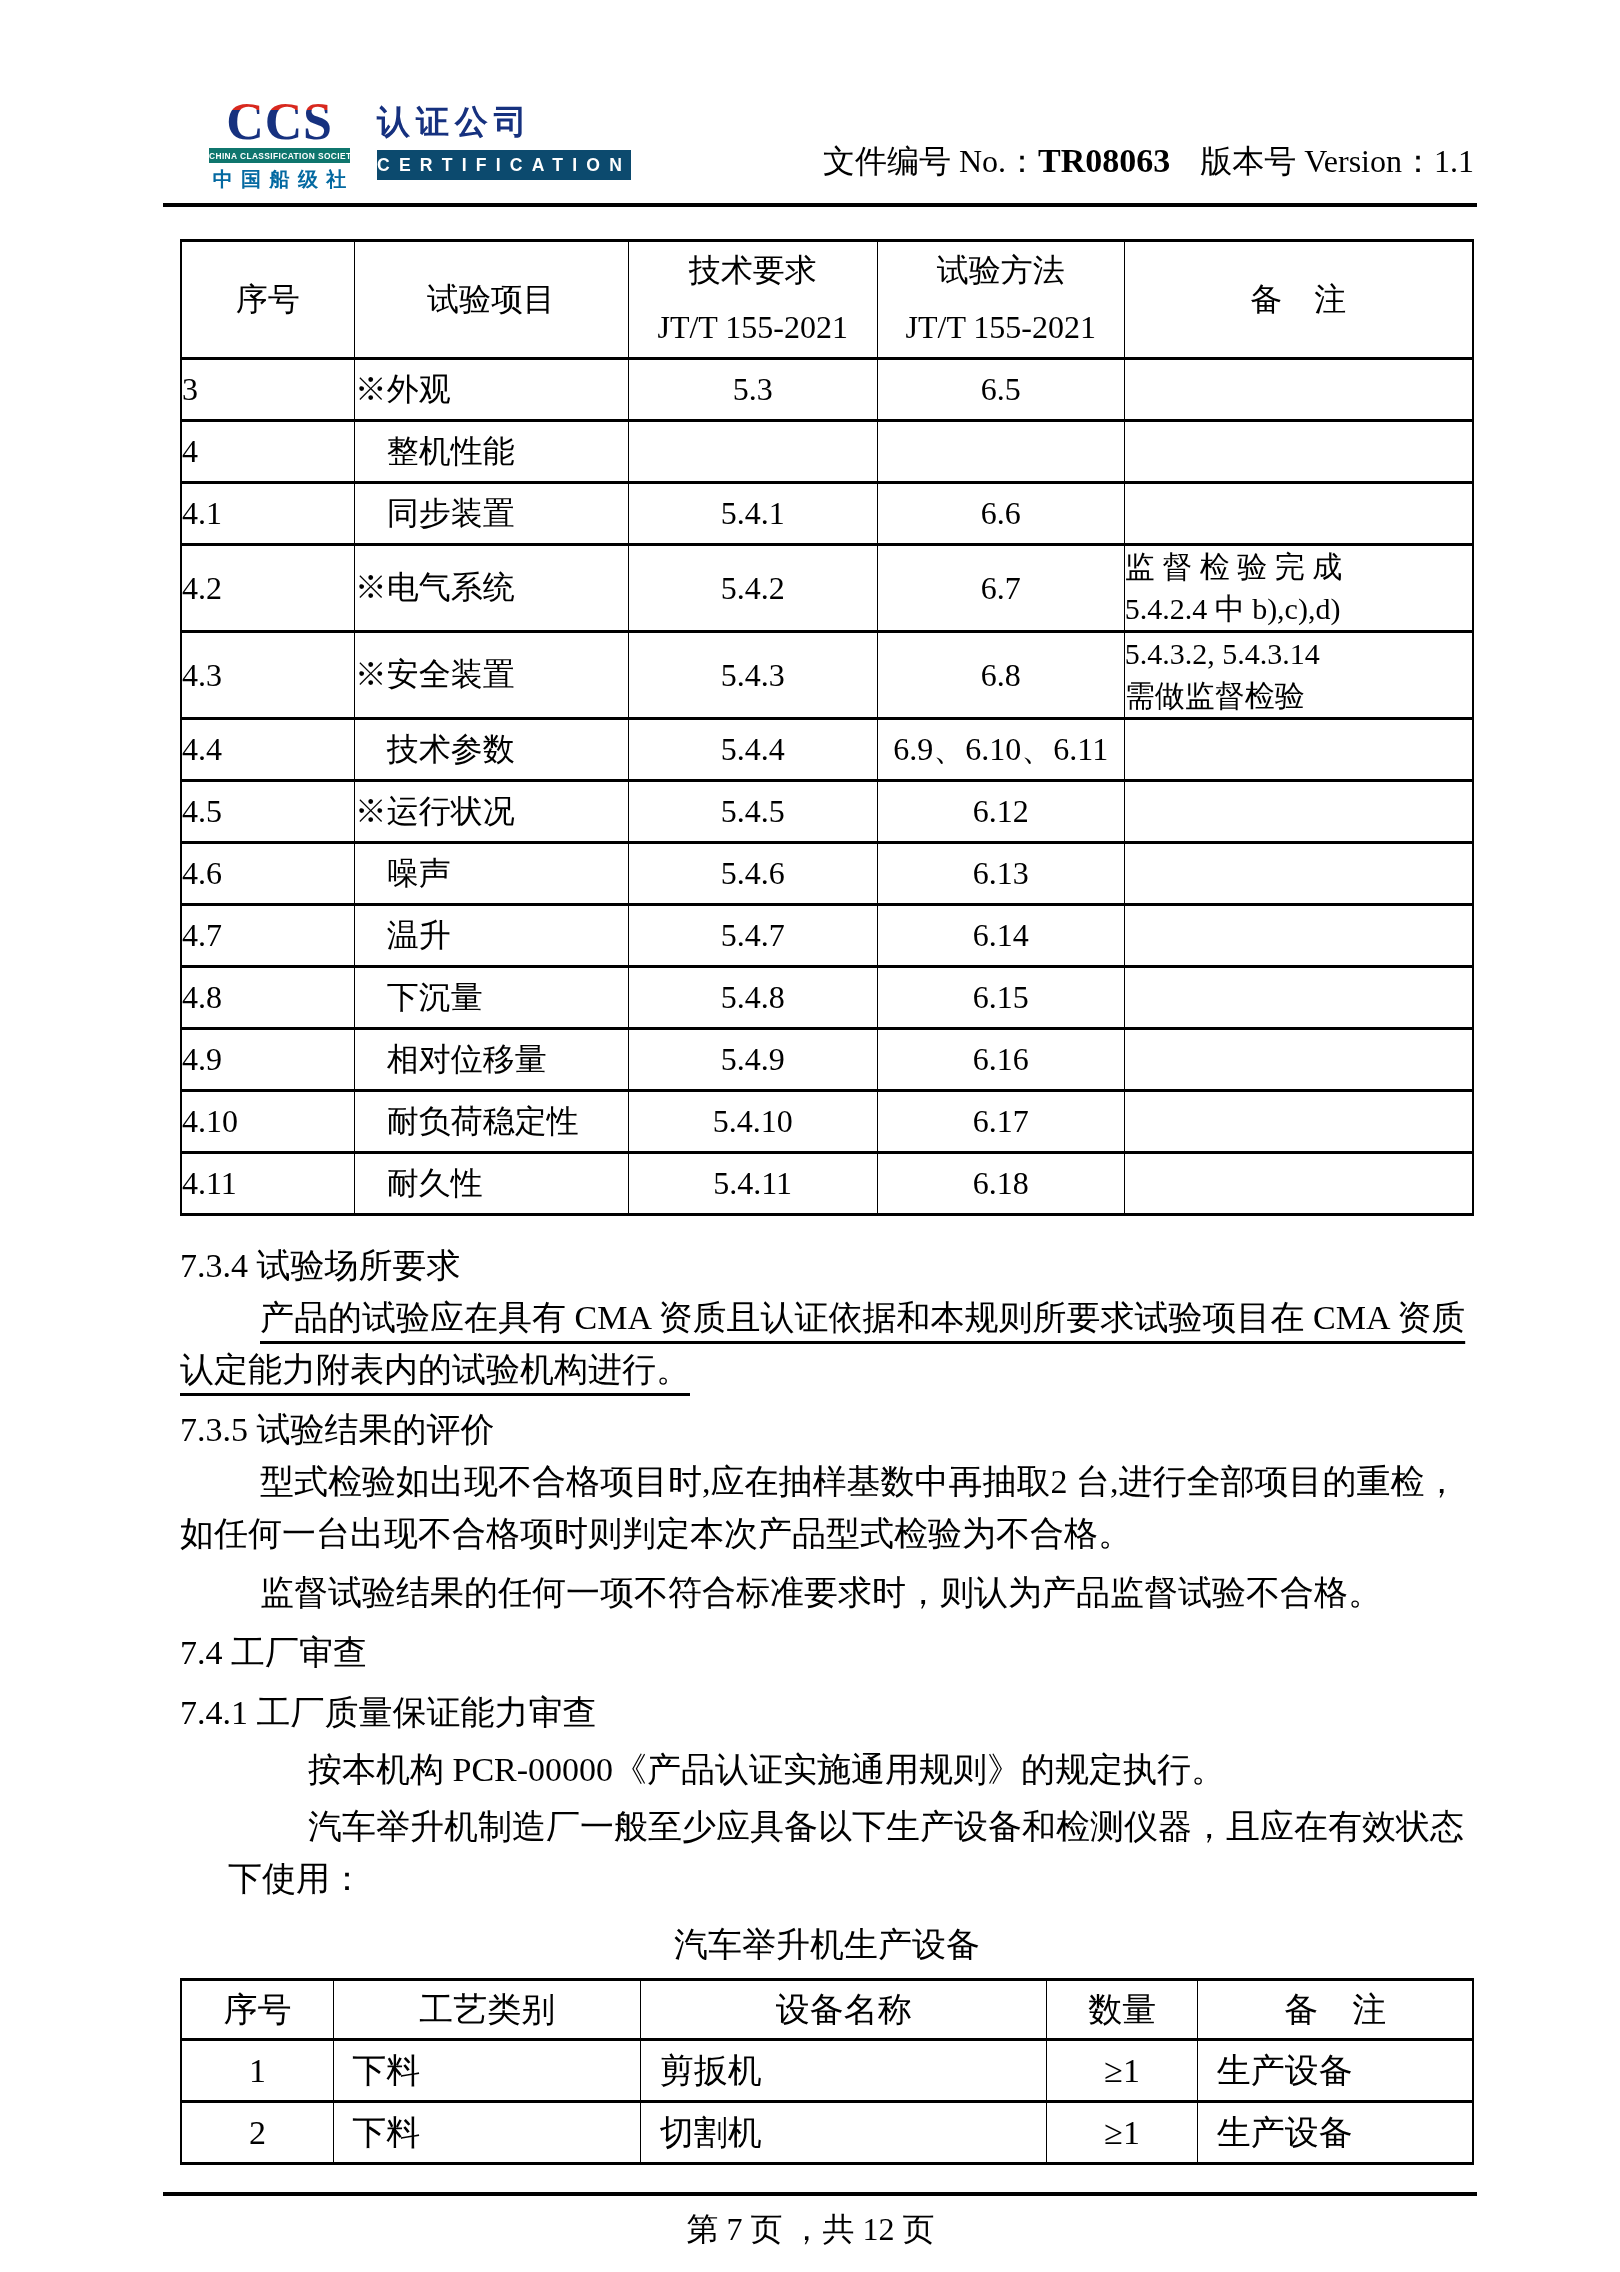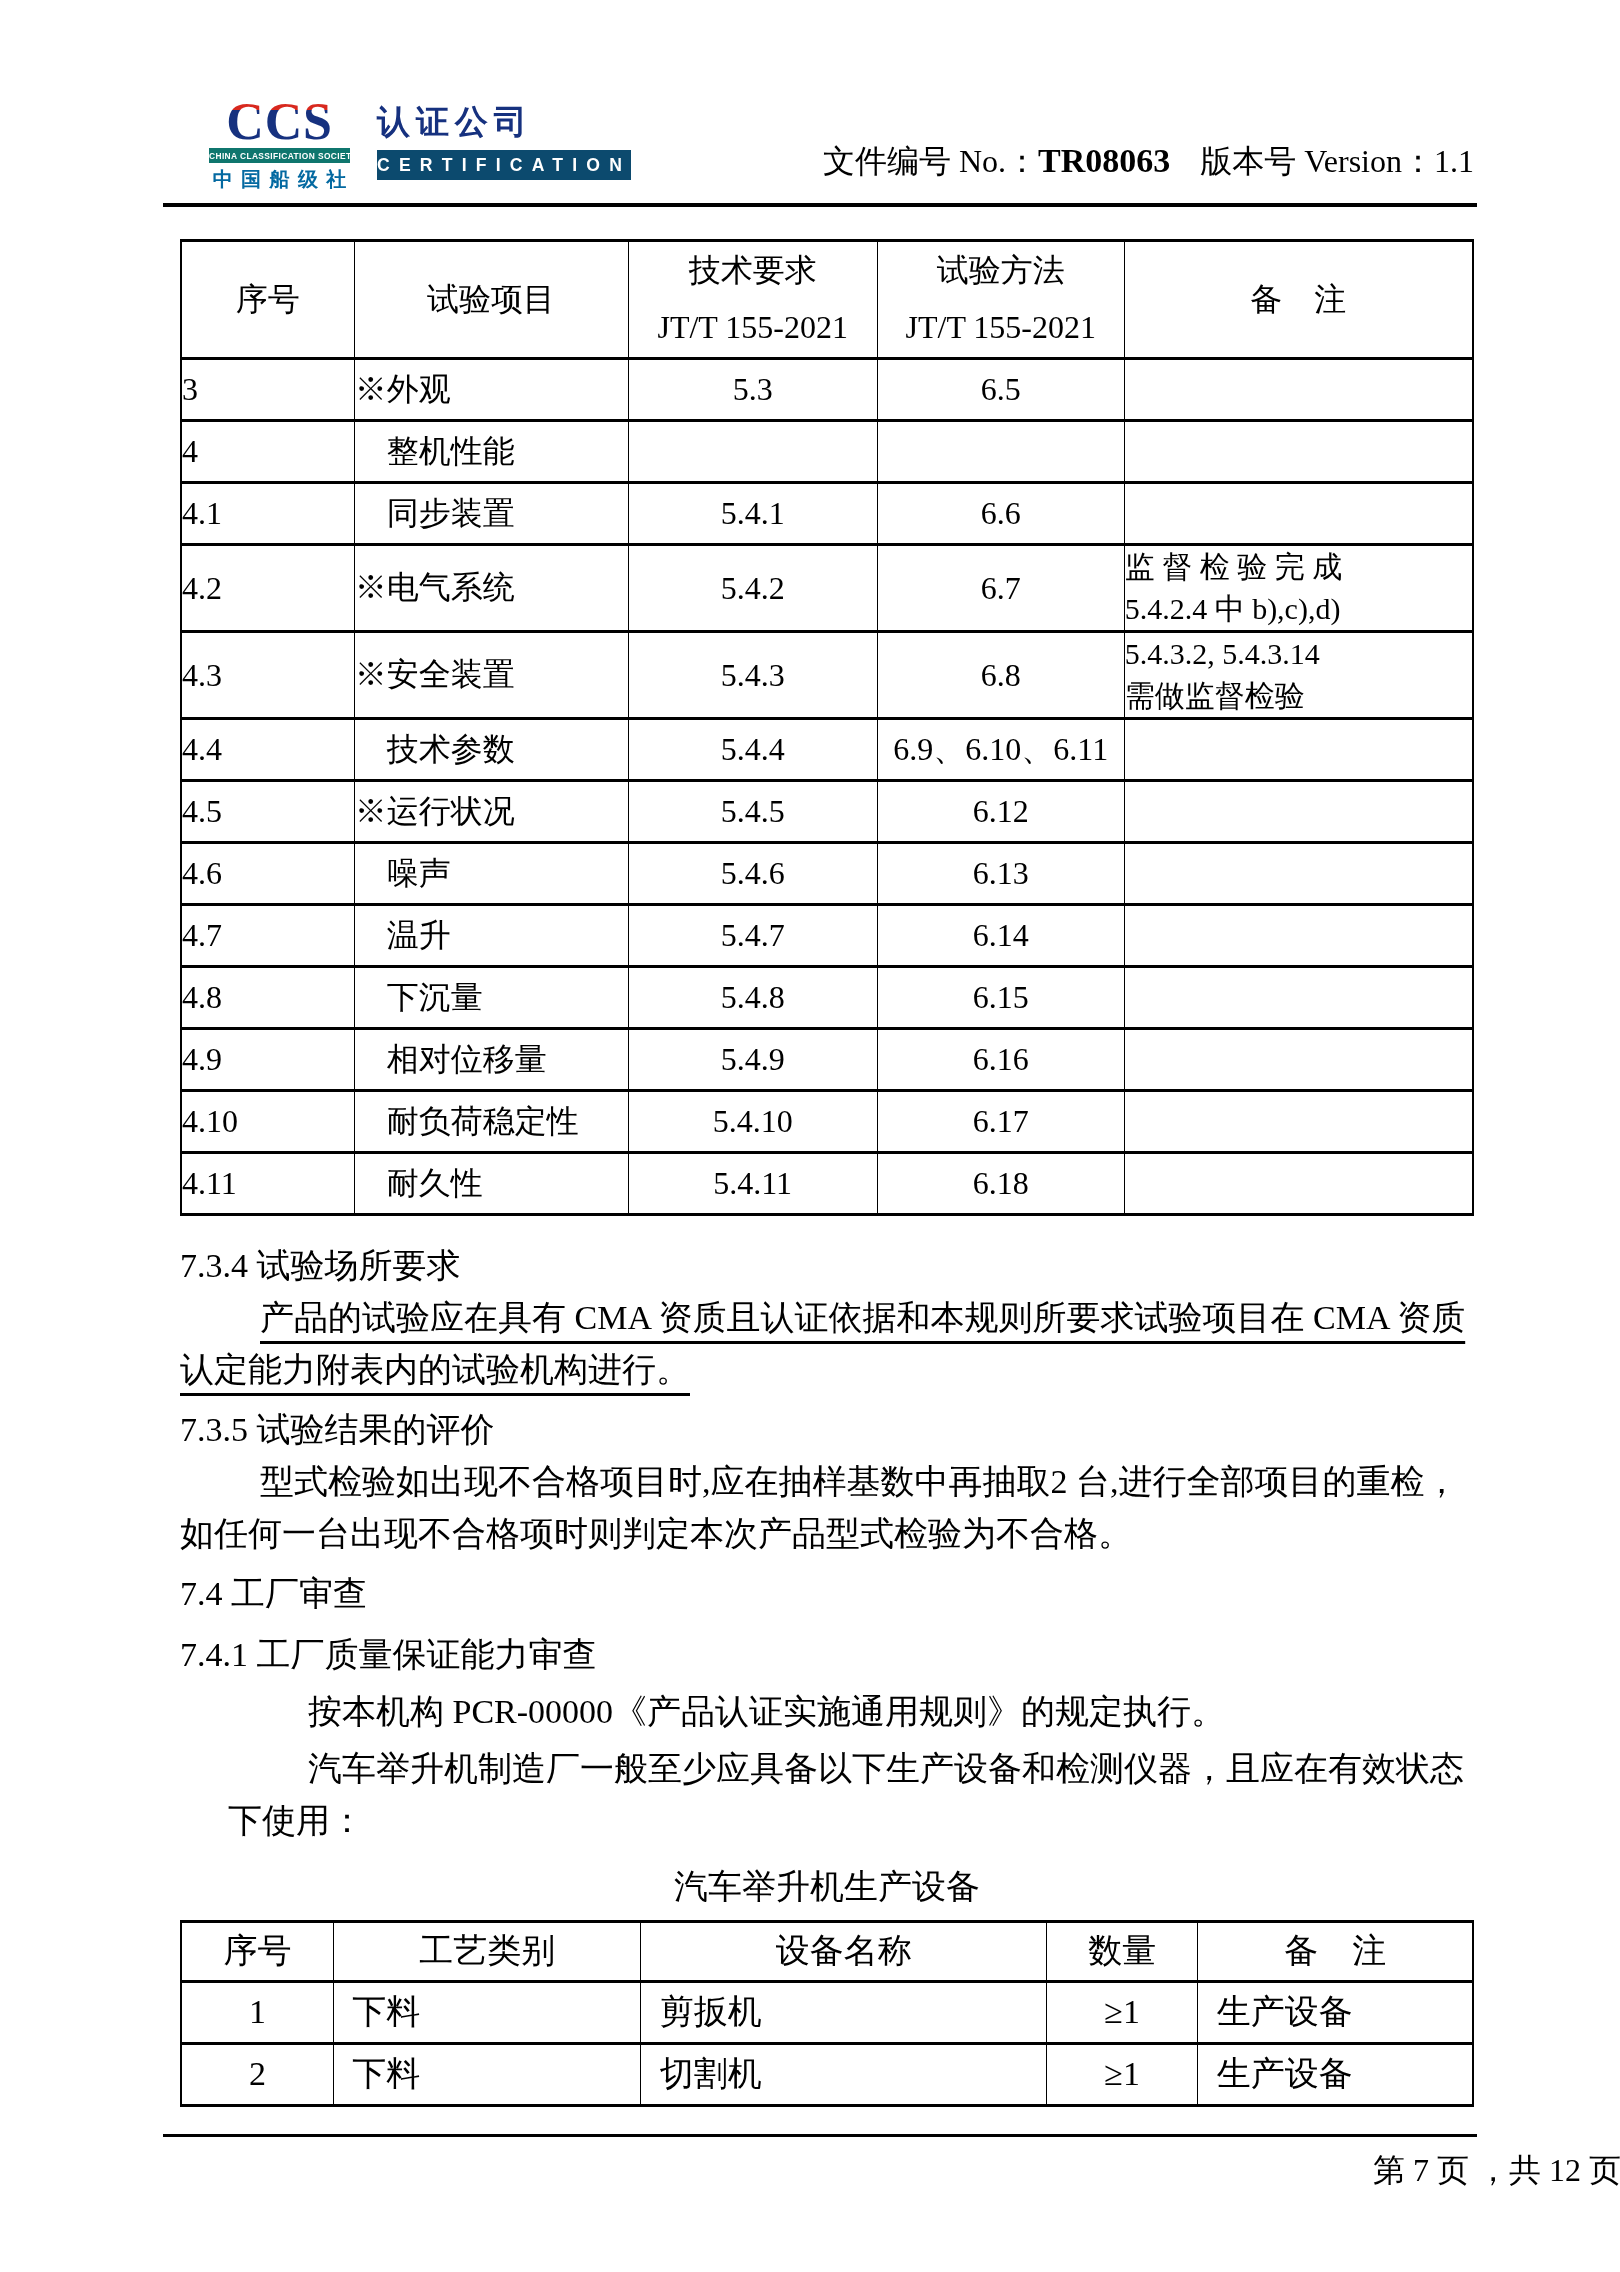--- a/index.html
+++ b/index.html
@@ -66,21 +66,21 @@
     border-top:3.4px solid #000;border-bottom:3.4px solid #000;padding:0;}
   .t2 thead tr{height:60px;}
   .t2 th{font-weight:normal;text-align:center;}
   .t2 tbody tr{height:62px;}
   .t2 .c2-no{text-align:center;}
   .t2 .c2-type,.t2 .c2-name,.t2 .c2-note{text-align:left;padding-left:18.4px;}
   .t2 .c2-qty{text-align:center;}
 
   
   .footer-rule{height:3.4px;background:#000;margin:27px 144px 0 163px;}
-  .page-num{text-align:right;font-size:32px;margin-top:11.7px;}
+  .page-num{text-align:center;font-size:32px;margin-top:11.7px;}
 </style>
 </head>
 <body>
 
 <header>
   <div class="header-row">
     <div class="logo">
       <div class="logo-left">
         <div class="ccs-word">CCS</div>
         <div class="red-bar">CHINA CLASSIFICATION SOCIETY</div>
@@ -226,20 +226,21 @@
       <td class="c-note"></td>
     </tr>
   </tbody>
   </table>
 
   <section class="text">
     <p class="sec-h" id="p734">7.3.4 试验场所要求</p>
     <p class="ind"><span class="uline">产品的试验应在具有 CMA 资质且认证依据和本规则所要求试验项目在 CMA 资质认定能力附表内的试验机构进行。</span></p>
     <p class="sec-h" id="h735">7.3.5 试验结果的评价</p>
     <p class="ind">型式检验如出现不合格项目时,应在抽样基数中再抽取2 台,进行全部项目的重检，如任何一台出现不合格项时则判定本次产品型式检验为不合格。</p>
+    <p class="ind" id="p735b">监督试验结果的任何一项不符合标准要求时，则认为产品监督试验不合格。</p>
     <p class="sec-h" id="h74">7.4 工厂审查</p>
     <p class="sec-h" id="h741">7.4.1 工厂质量保证能力审查</p>
     <p class="ind" id="p741a">按本机构 PCR-00000《产品认证实施通用规则》的规定执行。</p>
     <p class="ind" id="p741b">汽车举升机制造厂一般至少应具备以下生产设备和检测仪器，且应在有效状态下使用：</p>
   </section>
 
   <p class="table-title">汽车举升机生产设备</p>
 
   <table class="t2">
     <colgroup>

